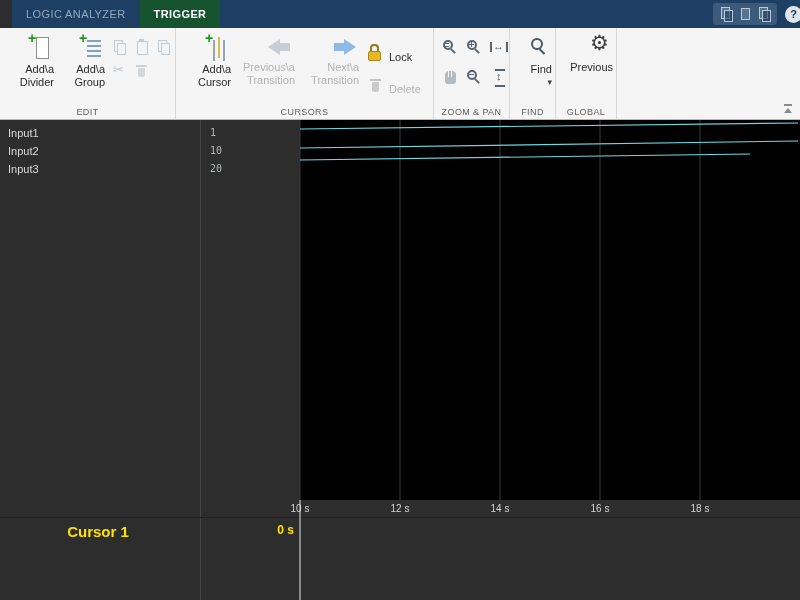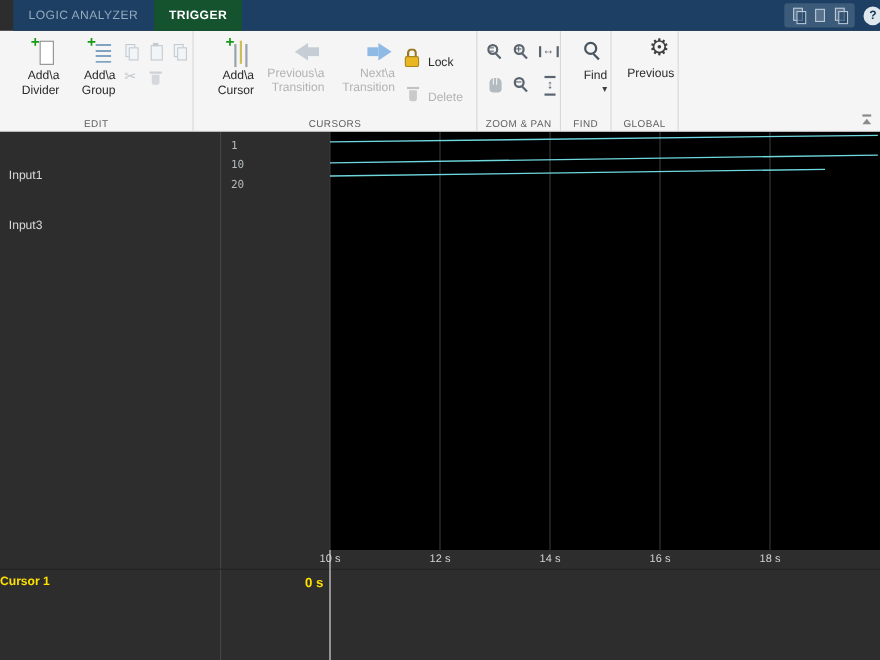--- a/index.html
+++ b/index.html
@@ -123,29 +123,29 @@
 
   .collapse-btn{position:absolute;right:6px;bottom:4px;width:12px;height:11px;}
   .collapse-btn::before{content:"";position:absolute;left:2px;top:0;width:8px;height:2px;background:#8a8a8a;}
   .collapse-btn::after{content:"";position:absolute;left:2px;top:4px;border-left:4px solid transparent;
                        border-right:4px solid transparent;border-bottom:5px solid #8a8a8a;}
 
   
   .plot{position:absolute;left:300px;top:120px;width:500px;height:380px;background:#000000;}
   .vline200{position:absolute;left:200px;top:120px;width:1px;height:480px;background:#454545;}
   .names{position:absolute;left:0;top:124px;width:198px;}
-  .sig-name{height:18px;line-height:18px;padding-left:8px;font-size:11px;color:#d9d9d9;margin-top:27px;}
+  .sig-name{height:18px;line-height:18px;padding-left:8px;font-size:11px;color:#d9d9d9;}
   .values{position:absolute;left:210px;top:124px;width:80px;}
   .sig-val{height:18px;line-height:18px;font-size:10px;color:#b2b8bc;
            font-family:"DejaVu Sans Mono",monospace;}
   .time-axis{position:absolute;left:0;top:500px;width:800px;height:17px;}
   .tick{position:absolute;top:3px;transform:translateX(-50%);font-size:10px;color:#d4d4d4;white-space:nowrap;}
   .hsep{position:absolute;left:0;top:517px;width:800px;height:1px;background:#232323;}
-  .cursor-name{position:absolute;left:0;top:523px;width:196px;text-align:left;
-               font-size:11px;font-weight:bold;color:#ffe100;}
+  .cursor-name{position:absolute;left:0;top:523px;width:196px;text-align:center;
+               font-size:15px;font-weight:bold;color:#ffe100;}
   .cursor-val{position:absolute;left:204px;top:523px;width:90px;text-align:right;
               font-size:12px;font-weight:bold;color:#ffe100;}
   svg.overlay{position:absolute;left:0;top:0;width:800px;height:600px;pointer-events:none;z-index:3;}
 </style>
 </head>
 <body>
 
 <div class="tabbar">
   <div class="tab">LOGIC ANALYZER</div>
   <div class="tab active">TRIGGER</div>
@@ -246,20 +246,21 @@
 
   <div class="group g-rest">
     <div class="collapse-btn"></div>
   </div>
 </div>
 
 <div class="plot"></div>
 <div class="vline200"></div>
 <div class="names">
     <div class="sig-name">Input1</div>
+    <div class="sig-name">Input2</div>
     <div class="sig-name">Input3</div>
   </div>
 <div class="values">
     <div class="sig-val">1</div>
     <div class="sig-val">10</div>
     <div class="sig-val">20</div>
   </div>
 <div class="time-axis">
     <div class="tick" style="left: 300px;">10 s</div>
     <div class="tick" style="left: 400px;">12 s</div>

